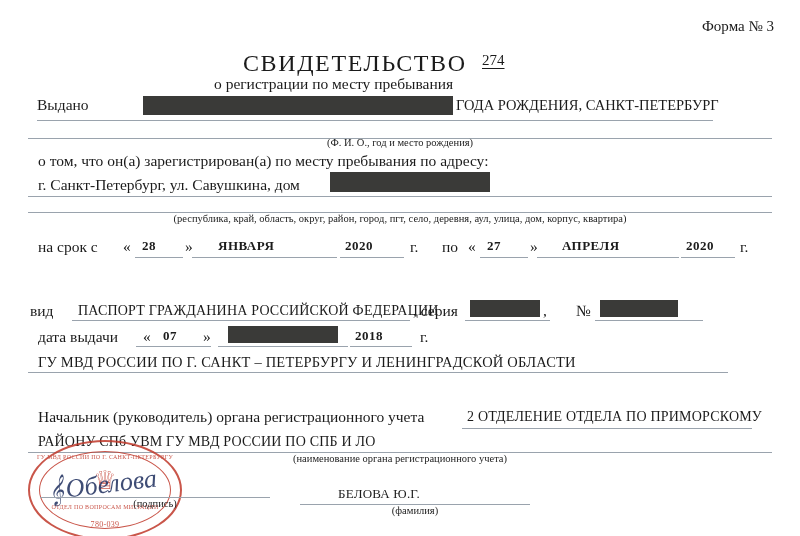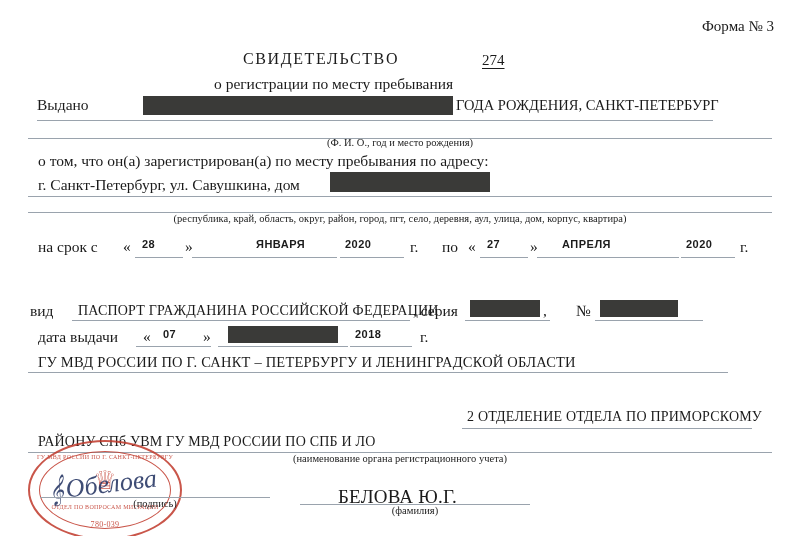--- a/index.html
+++ b/index.html
@@ -25,21 +25,21 @@
   .form-no {
     top: 18px;
     right: 26px;
     font-size: 15px;
     font-family: "Liberation Serif", serif;
   }
 
   .title {
     top: 50px;
     left: 243px;
-    font-size: 16px;
+    font-size: 24px;
     letter-spacing: 1.6px;
     font-family: "Liberation Serif", serif;
   }
   .cert-number {
     top: 52px;
     left: 482px;
     font-size: 15px;
     text-decoration: underline;
     text-underline-offset: 3px;
   }
@@ -66,23 +66,23 @@
     height: 0;
   }
 
   .hint {
     font-size: 10.5px;
     text-align: center;
     color: #222;
   }
 
   .handwrite {
-    font-family: Liberation Sans, sans-serif;
+    font-family: Liberation Serif, serif;
     font-weight: bold;
-    font-size: 11px;
+    font-size: 13px;
     letter-spacing: 0.5px;
   }
 
   .typed {
     font-family: "Liberation Serif", serif;
     font-size: 14px;
     letter-spacing: 0.2px;
   }
 
   .stamp {
@@ -154,21 +154,21 @@
   <div class="abs label" style="top:176px; left:38px;">г. Санкт-Петербург, ул. Савушкина, дом</div>
   <div class="abs redact" style="top:172px; left:330px; width:160px; height:20px;"></div>
   <div class="abs line" style="top:196px; left:28px; width:744px;"></div>
   <div class="abs line" style="top:212px; left:28px; width:744px;"></div>
   <div class="abs hint" style="top:213px; left:28px; width:744px;">(республика, край, область, округ, район, город, пгт, село, деревня, аул, улица, дом, корпус, квартира)</div>
 
   <div class="abs label" style="top:238px; left:38px;">на срок с</div>
   <div class="abs label" style="top:238px; left:123px;">«</div>
   <div class="abs handwrite" style="top:238px; left:142px;">28</div>
   <div class="abs label" style="top:238px; left:185px;">»</div>
-  <div class="abs handwrite" style="top:238px; left:218px;margin-left:38px;">ЯНВАРЯ</div>
+  <div class="abs handwrite" style="top:238px; left:218px;">ЯНВАРЯ</div>
   <div class="abs handwrite" style="top:238px; left:345px;">2020</div>
   <div class="abs label" style="top:238px; left:410px;">г.</div>
   <div class="abs label" style="top:238px; left:442px;">по</div>
   <div class="abs label" style="top:238px; left:468px;">«</div>
   <div class="abs handwrite" style="top:238px; left:487px;">27</div>
   <div class="abs label" style="top:238px; left:530px;">»</div>
   <div class="abs handwrite" style="top:238px; left:562px;">АПРЕЛЯ</div>
   <div class="abs handwrite" style="top:238px; left:686px;">2020</div>
   <div class="abs label" style="top:238px; left:740px;">г.</div>
 
@@ -197,35 +197,36 @@
   <div class="abs redact" style="top:326px; left:228px; width:110px; height:17px;"></div>
   <div class="abs handwrite" style="top:328px; left:355px;">2018</div>
   <div class="abs label" style="top:328px; left:420px;">г.</div>
   <div class="abs line" style="top:346px; left:136px; width:75px;"></div>
   <div class="abs line" style="top:346px; left:218px; width:130px;"></div>
   <div class="abs line" style="top:346px; left:350px; width:62px;"></div>
 
   <div class="abs typed" style="top:354px; left:38px; font-size:14.5px;">ГУ  МВД  РОССИИ  ПО  Г. САНКТ – ПЕТЕРБУРГУ  И  ЛЕНИНГРАДСКОЙ ОБЛАСТИ</div>
   <div class="abs line" style="top:372px; left:28px; width:700px;"></div>
 
+  <div class="abs label" style="top:408px; left:38px;">Начальник (руководитель) органа регистрационного учета</div>
   <div class="abs typed" style="top:409px; left:467px;">2 ОТДЕЛЕНИЕ ОТДЕЛА  ПО ПРИМОРСКОМУ</div>
   <div class="abs typed" style="top:434px; left:38px;">РАЙОНУ СПб УВМ  ГУ  МВД  РОССИИ  ПО СПБ  И  ЛО</div>
   <div class="abs line" style="top:428px; left:462px; width:290px;"></div>
   <div class="abs line" style="top:452px; left:28px; width:744px;"></div>
   <div class="abs hint" style="top:453px; left:28px; width:744px;">(наименование органа регистрационного учета)</div>
 
   <div class="abs stamp">
     <div class="stamp-inner"></div>
     <div class="stamp-text" style="top:12px;">ГУ МВД РОССИИ ПО Г. САНКТ-ПЕТЕРБУРГУ</div>
     <div class="stamp-eagle">♕</div>
     <div class="stamp-text" style="top:62px;">ОТДЕЛ ПО ВОПРОСАМ МИГРАЦИИ</div>
     <div class="stamp-text" style="top:78px; font-size:8px;">780-039</div>
   </div>
 
   <div class="abs signature">𝄞 Обелова</div>
   <div class="abs line" style="top:497px; left:40px; width:230px;"></div>
   <div class="abs hint" style="top:498px; left:40px; width:230px;">(подпись)</div>
 
-  <div class="abs typed" style="top:486px; left:338px; font-size:19px;">БЕЛОВА Ю.Г.</div>
+  <div class="abs typed" style="top:486px; left:338px; font-size:13px;">БЕЛОВА Ю.Г.</div>
   <div class="abs line" style="top:504px; left:300px; width:230px;"></div>
   <div class="abs hint" style="top:505px; left:300px; width:230px;">(фамилия)</div>
 
 </div>
 
 </body></html>

